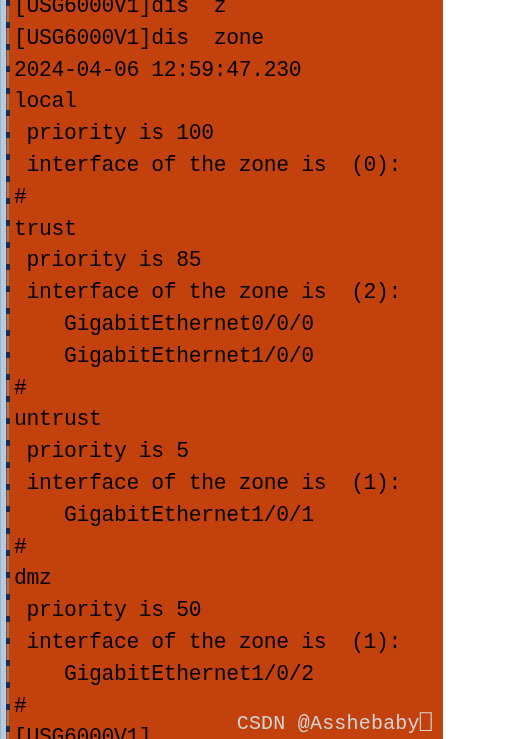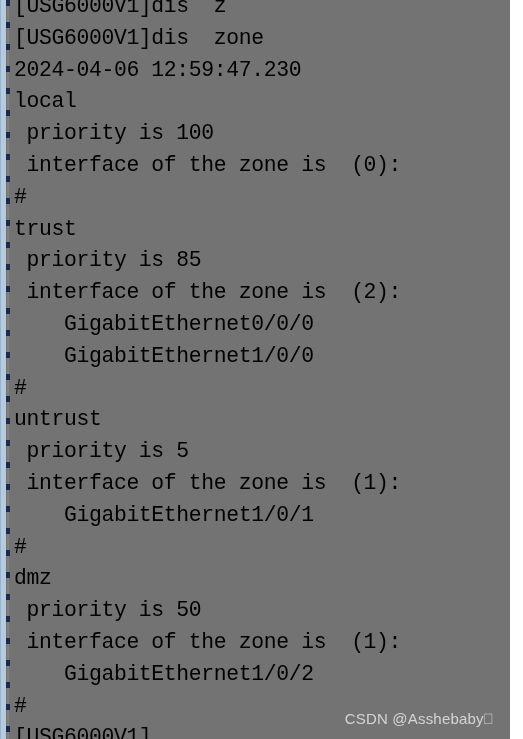--- a/index.html
+++ b/index.html
@@ -10,23 +10,23 @@
   }
   body {
     width: 523px;
     height: 739px;
     overflow: hidden;
     font-family: "Liberation Mono", "DejaVu Sans Mono", monospace;
   }
 
   #terminal-window {
     position: relative;
-    width: 510px;
+    width: 443px;
     height: 739px;
-    background: #737373;
+    background: #c2410c;
     overflow: hidden;
   }
 
   
   #gutter {
     position: absolute;
     left: 0;
     top: 0;
     width: 11px;
     height: 739px;
@@ -90,25 +90,25 @@
   }
   #console-output .line {
     display: block;
     height: 31.8px;
     white-space: pre;
   }
 
   
   #watermark {
     position: absolute;
-    right: 17px;
+    right: 11px;
     top: 710px;
     z-index: 6;
-    font-family: Liberation Sans, sans-serif;
-    font-size: 15px;
+    font-family: Liberation Mono, monospace;
+    font-size: 20px;
     color: #d4d4d4;
     white-space: pre;
     letter-spacing: 0.2px;
     user-select: none;
   }
 
   
   #top-clip, #bottom-clip {
     position: absolute;
     left: 11px;

